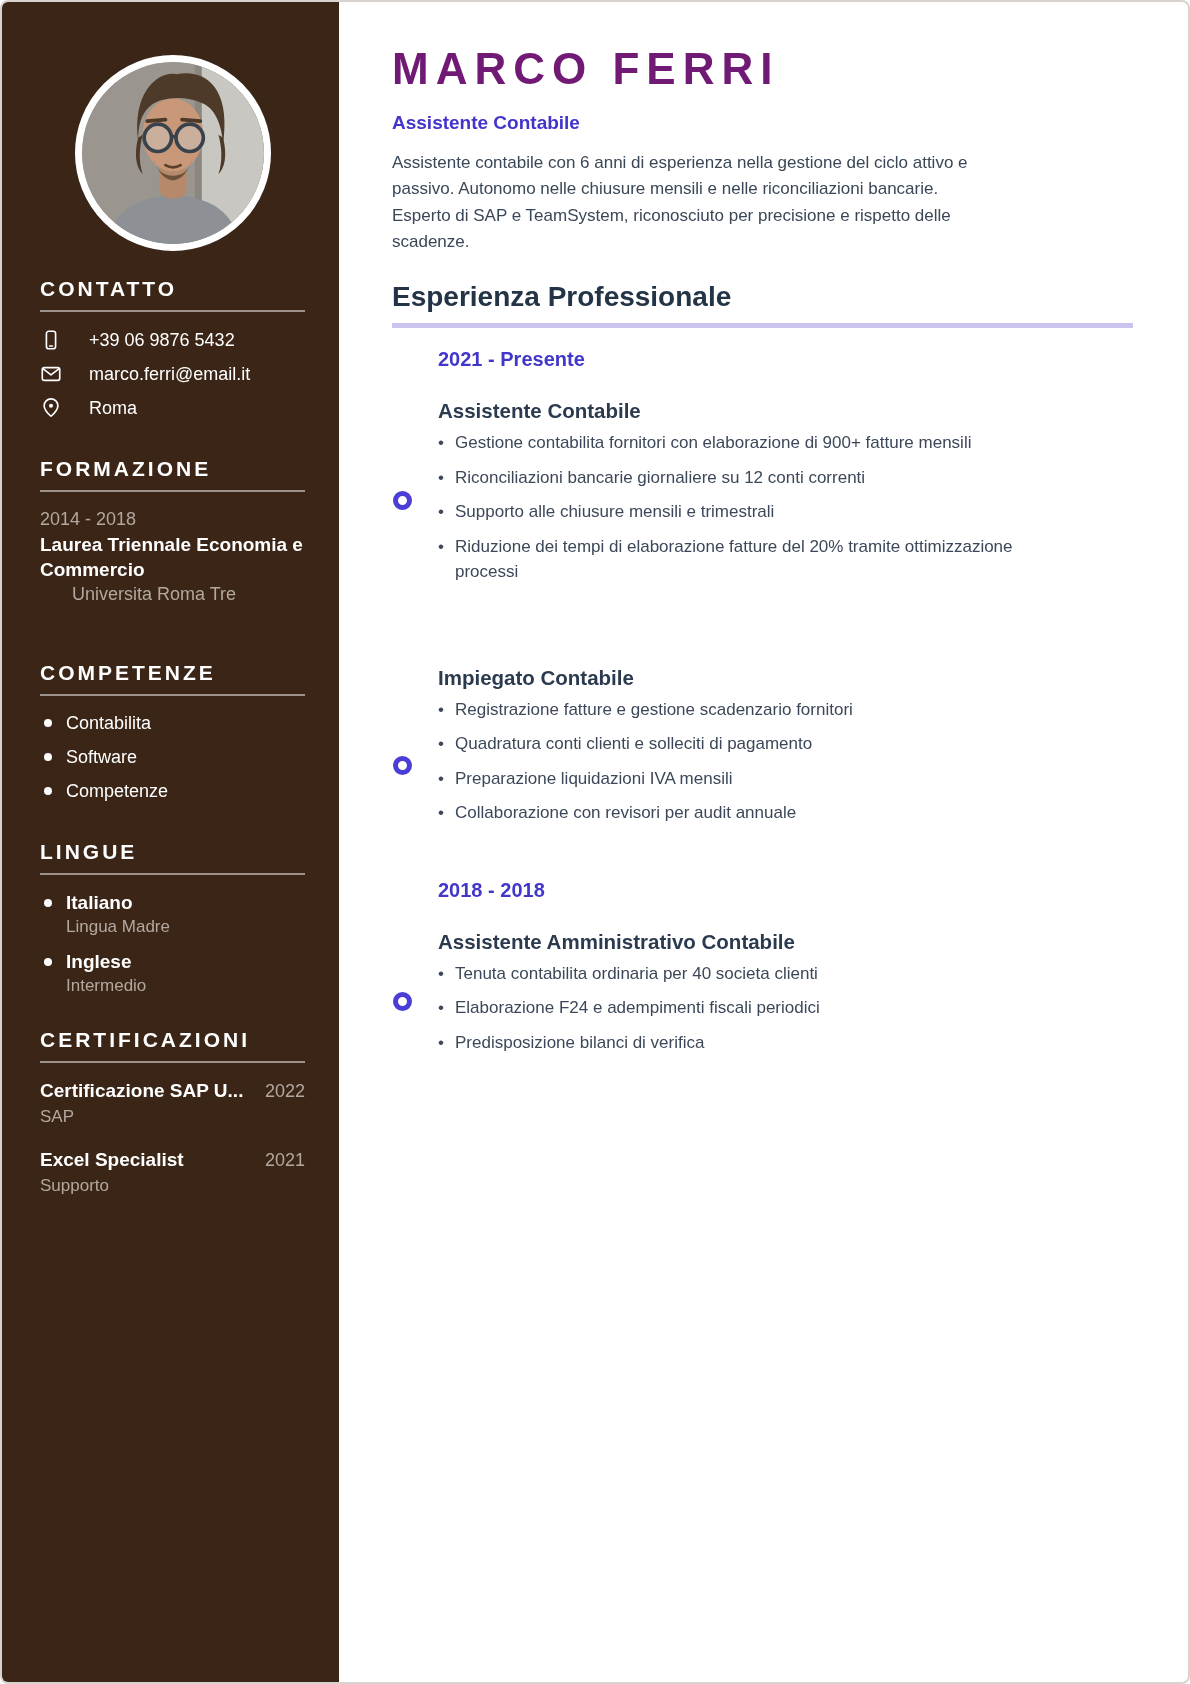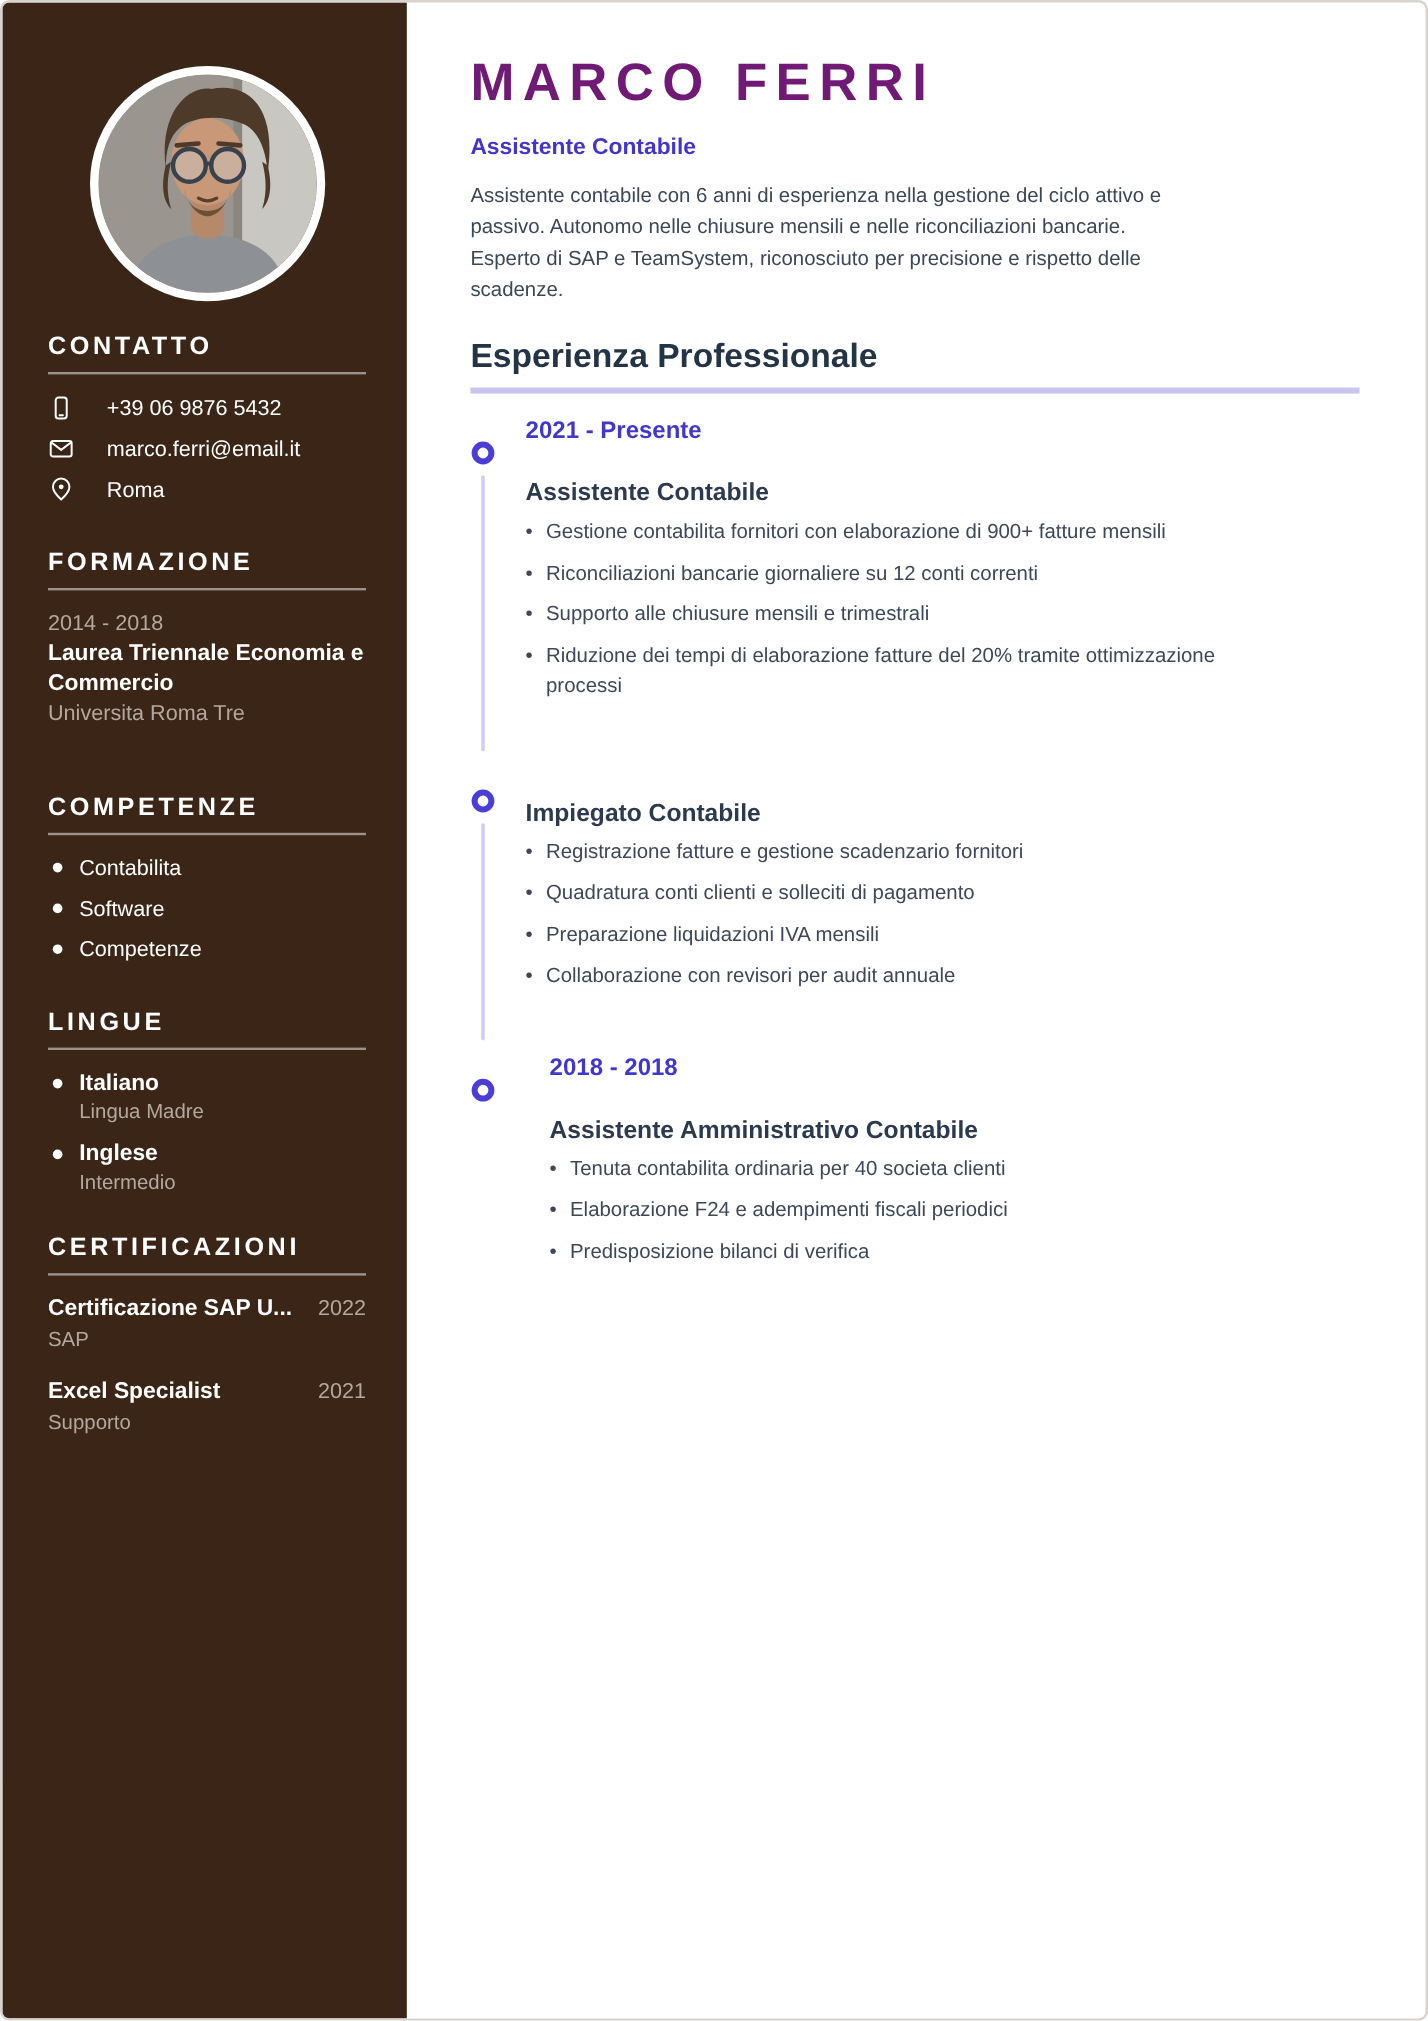--- a/index.html
+++ b/index.html
@@ -44,21 +44,21 @@
     height: 2px; background: rgba(255,255,255,0.5);
     margin: 9px 0 17px 0; border: 0;
   }
   .contact-row {
     display: flex; align-items: center; gap: 27px;
     font-size: 18px; margin-bottom: 12px;
   }
   .contact-row svg { width: 22px; height: 22px; flex-shrink: 0; }
   .edu-period { font-size: 18px; color: #b3a89f; }
   .edu-degree { font-size: 19px; font-weight: 700; line-height: 1.32; margin-top: 2px; }
-  .edu-school { font-size: 18px; color: #b3a89f; margin-top: 2px; }
+  .edu-school { font-size: 18px; color: #b3a89f; margin-top: 2px; margin-left: 32px; }
   .dot-list { list-style: none; }
   .dot-list li {
     position: relative; padding-left: 26px;
     font-size: 18px; margin-bottom: 13px;
   }
   .dot-list li::before {
     content: ""; position: absolute; left: 4px; top: 6px;
     width: 8px; height: 8px; border-radius: 50%; background: #ffffff;
   }
   .lang-item { margin-bottom: 14px; }
@@ -87,22 +87,22 @@
     letter-spacing: 7px; color: #701a75;
   }
   .role { margin-top: 18px; font-size: 19px; font-weight: 700; color: #4334cb; }
   .summary {
     margin-top: 16px; max-width: 588px;
     font-size: 17px; line-height: 1.55; color: #3a4757;
   }
   .exp-title { margin-top: 26px; font-size: 28px; font-weight: 700; color: #243447; }
   .exp-rule { height: 5px; background: #cac5ee; margin-top: 10px; border: 0; }
   .timeline { margin-top: 20px; }
-  .entry { display: flex; margin-bottom: 44px; }
-  .entry:last-child { margin-bottom: 0; gap: 20px; }
+  .entry { display: flex; margin-bottom: 44px; align-items: center; }
+  .entry:last-child { margin-bottom: 0; }
   .rail { width: 46px; flex-shrink: 0; position: relative; }
   .ring {
     position: absolute; left: 1px; top: 20px;
     width: 19px; height: 19px; border-radius: 50%;
     border: 5px solid #4a3ed6; background: #ffffff;
   }
   .vline {
     position: absolute; left: 9px; top: 48px; bottom: -32px;
     width: 3px; background: #d0cdf2; border-radius: 2px;
   }

